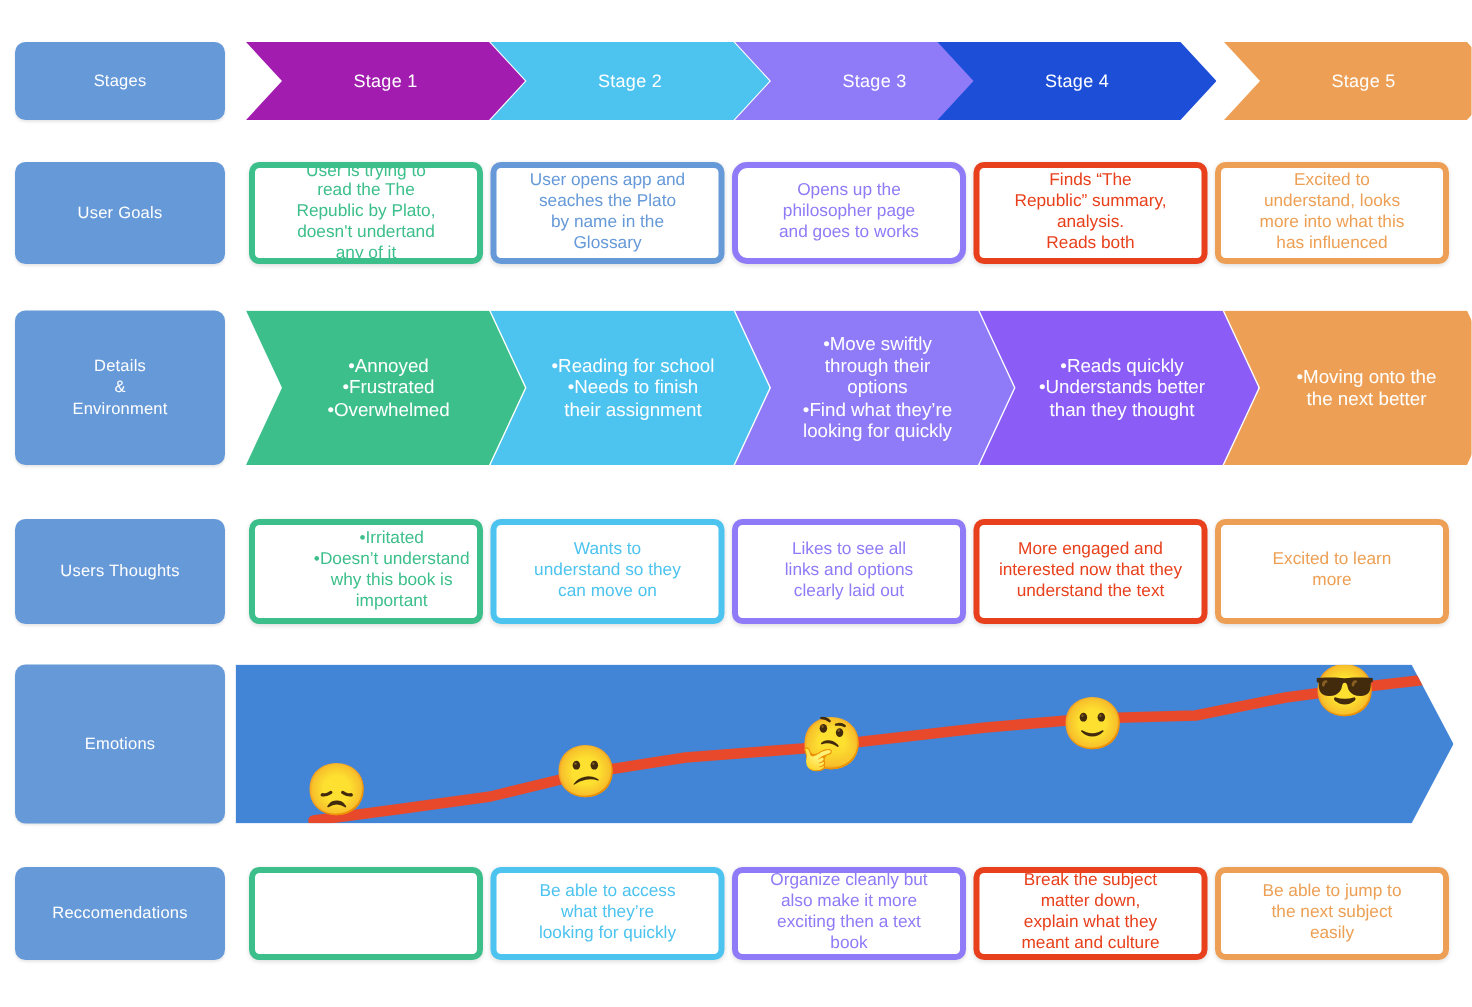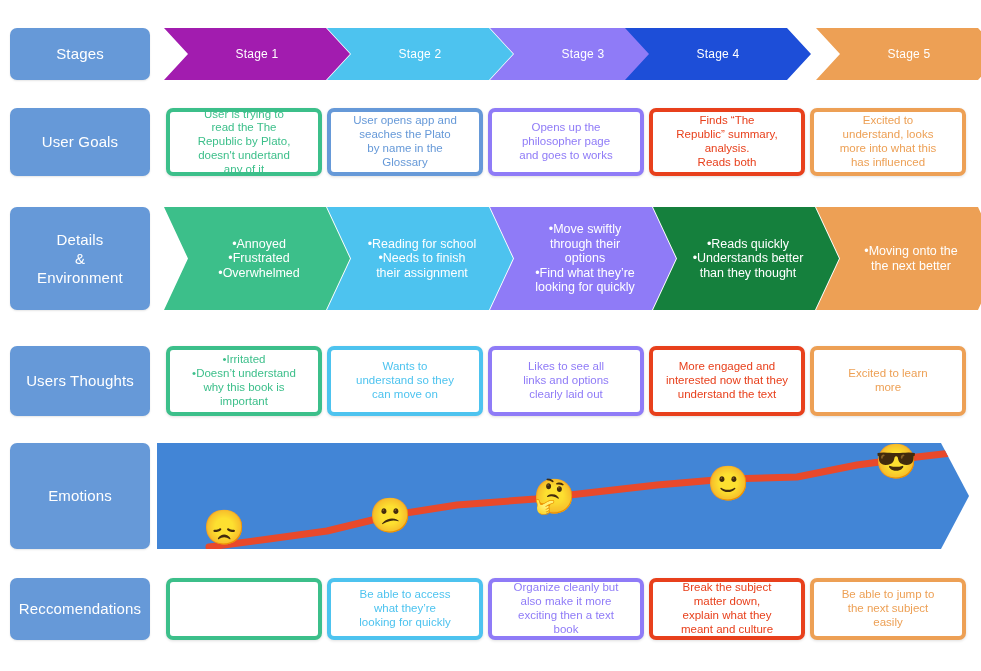--- a/index.html
+++ b/index.html
@@ -26,21 +26,21 @@
     position: absolute;
     left: 10px;
     width: 140px;
     background: #6699d8;
     border-radius: 7px;
     color: #ffffff;
     display: flex;
     align-items: center;
     justify-content: center;
     text-align: center;
-    font-size: 15px;
+    font-size: 11px;
     line-height: 1.28;
     letter-spacing: .15px;
     box-shadow: 0 1px 2px rgba(0,0,0,.10);
     box-sizing: border-box;
     padding: 2px 4px;
   }
   .row-label span { display: block; white-space: pre-line; }
 
   
   .chev {
@@ -136,21 +136,21 @@
 Republic by Plato,
 doesn't undertand
 any of it</span>
     </div>
     <div class="obox" style="left:327px;top:108px;width:156px;height:68px;border-color:#6699d8;color:#6699d8;">
       <span class="obox-text">User opens app and
 seaches the Plato
 by name in the
 Glossary</span>
     </div>
-    <div class="obox" style="left:488px;top:108px;width:156px;height:68px;border-color:#8f7bf7;color:#8f7bf7;">
+    <div class="obox" style="left:488px;top:108px;width:156px;height:68px;border-color:#8f7bf7;color:#8f7bf7;border-radius:10px;">
       <span class="obox-text">Opens up the
 philosopher page
 and goes to works</span>
     </div>
     <div class="obox" style="left:649px;top:108px;width:156px;height:68px;border-color:#e8401c;color:#e8401c;">
       <span class="obox-text">Finds “The
 Republic” summary,
 analysis.
 Reads both</span>
     </div>
@@ -178,36 +178,36 @@
 •Needs to finish
 their assignment</span>
     </div>
     <div class="chev" style="left:490px;top:207px;width:186px;height:103px;background:#8f7bf7;">
       <span class="chev-text">•Move swiftly
 through their
 options
 •Find what they’re
 looking for quickly</span>
     </div>
-    <div class="chev" style="left:653px;top:207px;width:186px;height:103px;background:#15803d;">
+    <div class="chev" style="left:653px;top:207px;width:186px;height:103px;background:#8b5cf6;">
       <span class="chev-text">•Reads quickly
 •Understands better
 than they thought</span>
     </div>
     <div class="chev" style="left:816px;top:207px;width:186px;height:103px;background:#eda055;">
       <span class="chev-text">•Moving onto the
 the next better</span>
     </div>
   </div>
 
   <div class="row-label" style="top:346px;height:70px;">
     <span>Users Thoughts</span>
   </div>
   <div>
-    <div class="obox" style="left:166px;top:346px;width:156px;height:70px;border-color:#3cbf8a;color:#3cbf8a;">
+    <div class="obox" style="left:166px;top:346px;width:156px;height:70px;border-color:#3cbf8a;color:#3cbf8a;justify-content:flex-end;">
       <span class="obox-text">•Irritated
 •Doesn’t understand
 why this book is
 important</span>
     </div>
     <div class="obox" style="left:327px;top:346px;width:156px;height:70px;border-color:#4dc3ef;color:#4dc3ef;">
       <span class="obox-text">Wants to
 understand so they
 can move on</span>
     </div>

